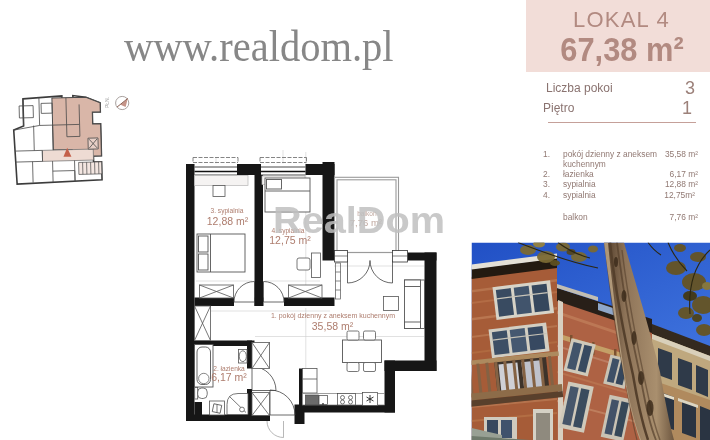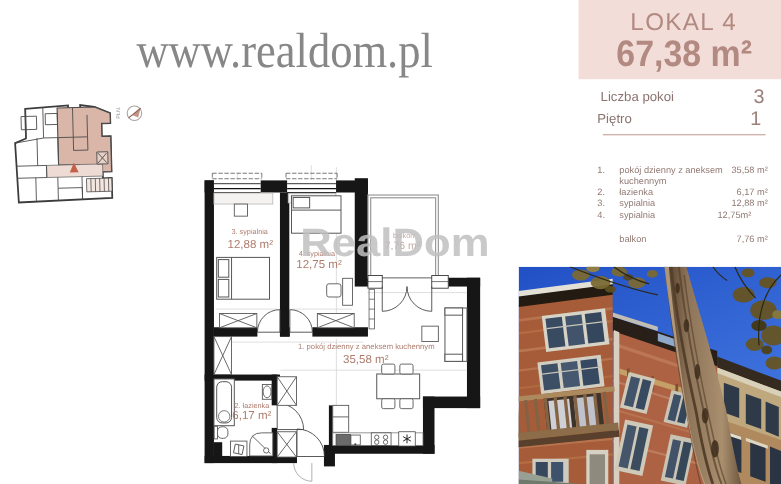--- a/index.html
+++ b/index.html
@@ -556,16 +556,16 @@
 <div class="abs" style="left:548px;top:121.5px;width:148px;height:1.5px;background:#c5a099"></div>
 
 <div class="abs" style="left:543px;top:148.5px;width:155px;color:#917973;font-size:8.4px;line-height:10.3px">
 
 <div style="position:relative;padding-left:20px"><span style="position:absolute;left:0">1.</span>pokój dzienny z aneksem kuchennym<span style="position:absolute;right:0;top:0">35,58 m²</span></div>
 
 <div style="position:relative;padding-left:20px"><span style="position:absolute;left:0">2.</span>łazienka<span style="position:absolute;right:0">6,17 m²</span></div>
 
 <div style="position:relative;padding-left:20px"><span style="position:absolute;left:0">3.</span>sypialnia<span style="position:absolute;right:0">12,88 m²</span></div>
 
-<div style="position:relative;padding-left:20px"><span style="position:absolute;left:0">4.</span>sypialnia<span style="position:absolute;right:15px">12,75m²</span></div>
+<div style="position:relative;padding-left:20px"><span style="position:absolute;left:0">4.</span>sypialnia<span style="position:absolute;right:3px">12,75m²</span></div>
 
 <div style="position:relative;padding-left:20px;margin-top:12px">balkon<span style="position:absolute;right:0">7,76 m²</span></div>
 </div>
 
 </body></html>

